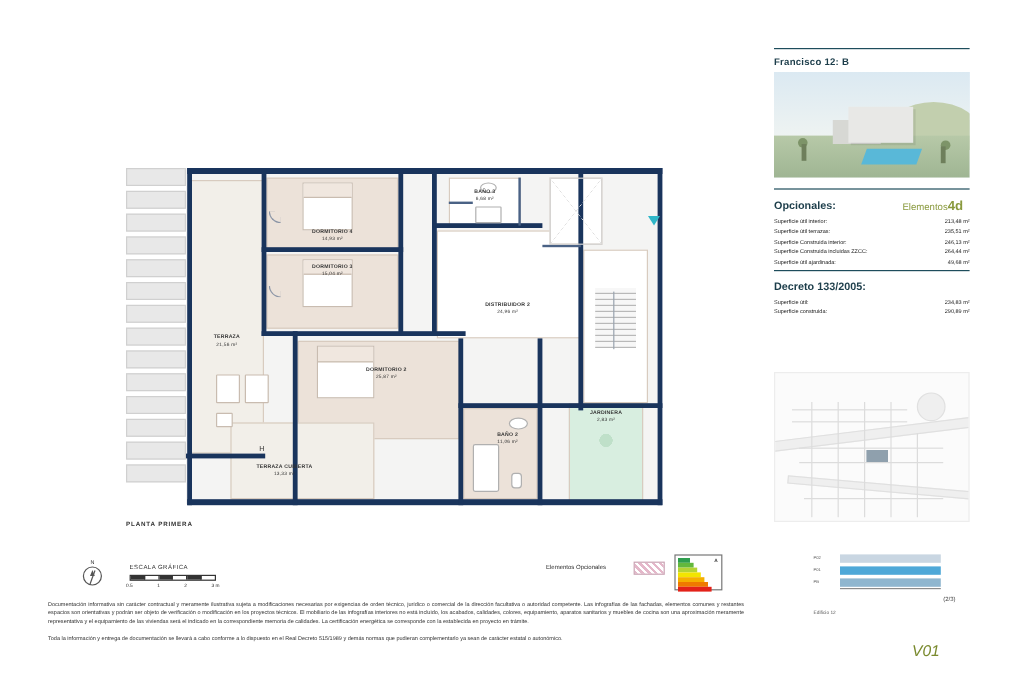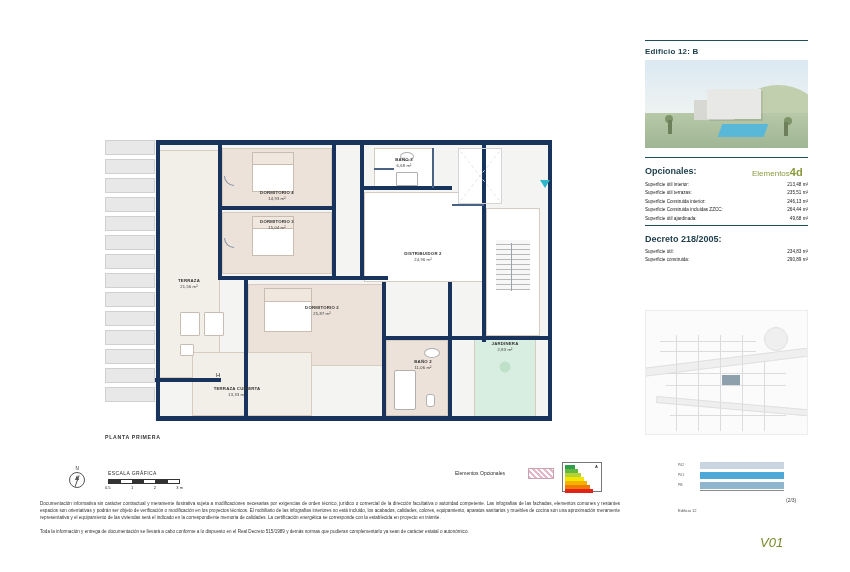--- a/index.html
+++ b/index.html
@@ -341,21 +341,21 @@
     <p>Documentación informativa sin carácter contractual y meramente ilustrativa sujeta a modificaciones necesarias por exigencias de orden técnico, jurídico o comercial de la dirección facultativa o autoridad competente. Las infografías de las fachadas, elementos comunes y restantes espacios son orientativas y podrán ser objeto de verificación o modificación en los proyectos técnicos. El mobiliario de las infografías interiores no está incluido, los acabados, calidades, colores, equipamiento, aparatos sanitarios y muebles de cocina son una aproximación meramente representativa y el equipamiento de las viviendas será el indicado en la correspondiente memoria de calidades. La certificación energética se corresponde con la establecida en proyecto en trámite.</p>
     <p>Toda la información y entrega de documentación se llevará a cabo conforme a lo dispuesto en el Real Decreto 515/1989 y demás normas que pudieran complementarlo ya sean de carácter estatal o autonómico.</p>
   </div>
 
   <div class="right">
     <div class="rule" style="left:5px;top:40px;width:163px;"></div>
     <div class="rule" style="left:5px;top:157px;width:163px;"></div>
     <div class="rule" style="left:5px;top:225px;width:163px;"></div>
   </div>
 
-  <div class="bld-title">Edificio 12: B</div>
+  <div class="bld-title">Francisco 12: B</div>
 
   <div class="render">
     <div class="sky"></div>
     <div class="hill"></div>
     <div class="ground"></div>
     <div class="bldg2"></div>
     <div class="bldg"></div>
     <div class="pool"></div>
     <div class="palm" style="left:12%;bottom:28%;"></div>
     <div class="tree" style="left:14%;bottom:16%;"></div>
@@ -384,21 +384,21 @@
     <div class="row">
       <span>Superficie Construida incluidas ZZCC:</span>
       <span class="v">264,44 m²</span>
     </div>
     <div class="row">
       <span>Superficie útil ajardinada:</span>
       <span class="v">49,68 m²</span>
     </div>
   </div>
 
-  <div class="sec-h" style="left:645px;top:234px;">Decreto 218/2005:</div>
+  <div class="sec-h" style="left:645px;top:234px;">Decreto 133/2005:</div>
   <div class="tbl" style="left:645px;top:248px;">
     <div class="row">
       <span>Superficie útil:</span>
       <span class="v">234,83 m²</span>
     </div>
     <div class="row">
       <span>Superficie construida:</span>
       <span class="v">290,89 m²</span>
     </div>
   </div>

